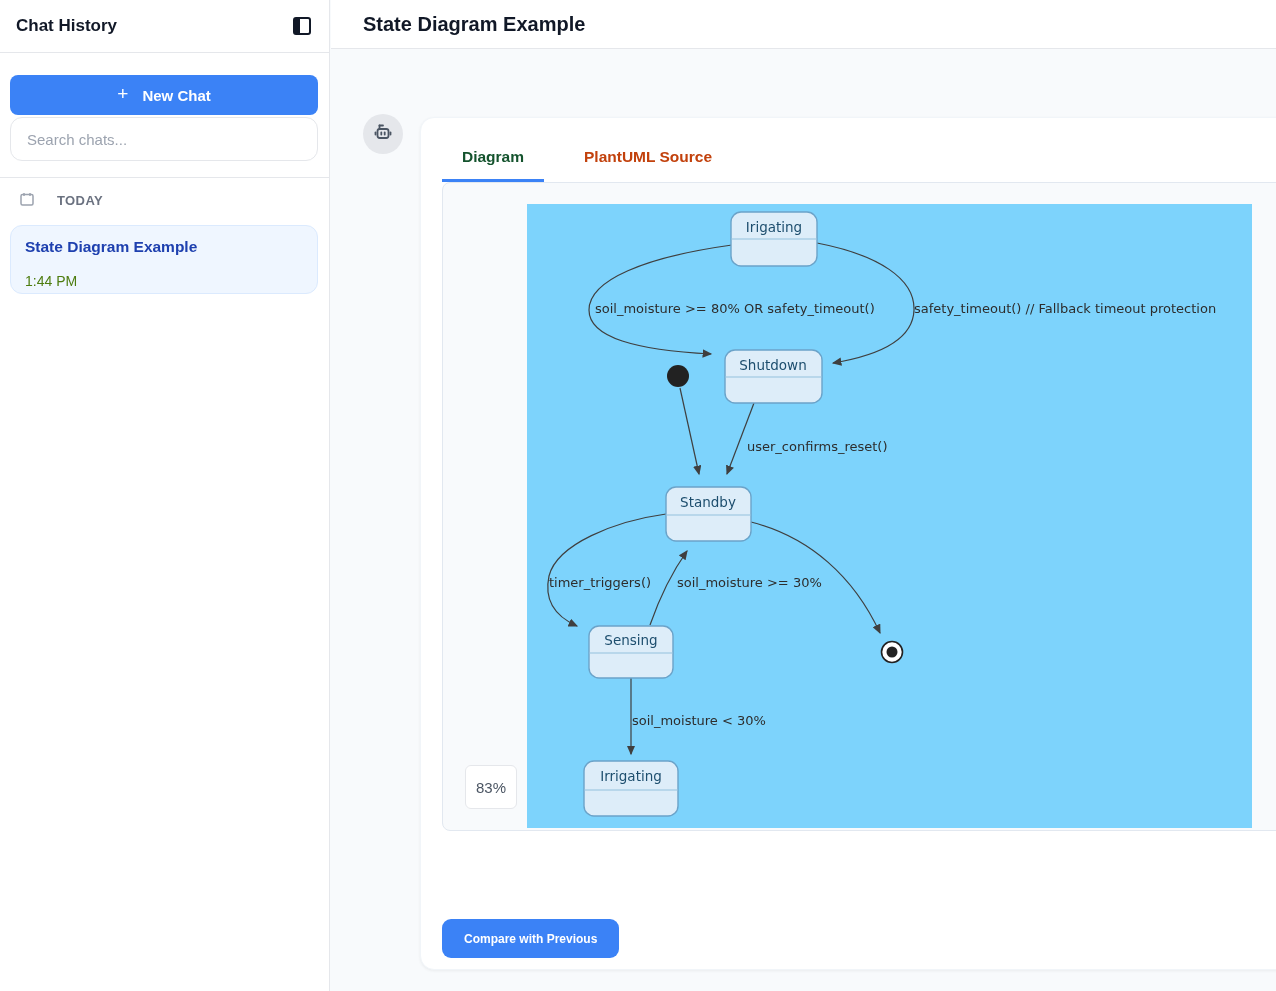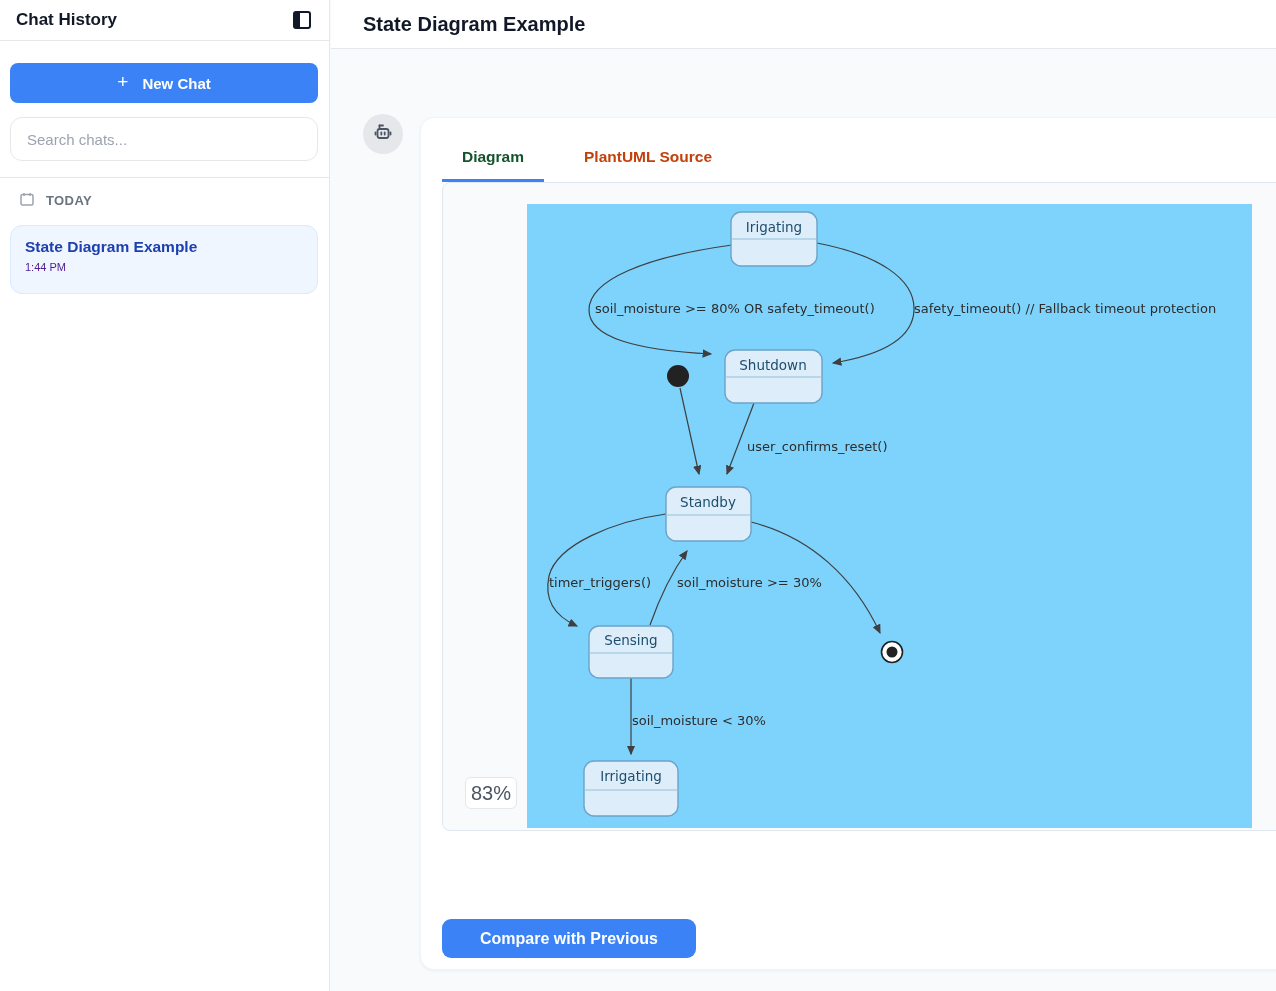--- a/index.html
+++ b/index.html
@@ -10,52 +10,52 @@
     color: #111827;
     position: relative;
   }
 
   
   .sidebar {
     position: absolute; left: 0; top: 0; width: 330px; height: 991px;
     background: #ffffff; border-right: 1px solid #e5e7eb;
   }
   .sidebar-header {
-    height: 41px; display: flex; align-items: center; justify-content: space-between;
+    height: 53px; display: flex; align-items: center; justify-content: space-between;
     padding: 0 16px; border-bottom: 1px solid #e5e7eb;
   }
   .sidebar-title { font-size: 17px; font-weight: 700; color: #111827; }
   .panel-toggle { width: 22px; height: 22px; cursor: pointer; display:flex; align-items:center; justify-content:center; }
   .new-chat-btn {
     margin: 22px 10px 0 10px; width: 308px; height: 40px;
     background: #3b82f6; color: #fff; border: none; border-radius: 8px;
     font-size: 15px; font-weight: 700; cursor: pointer;
     display: flex; align-items: center; justify-content: center; gap: 14px;
     font-family: "Liberation Sans", sans-serif;
   }
   .new-chat-plus { font-size: 19px; font-weight: 400; position: relative; top: -1px; }
-  .search-wrap { margin: 14px 10px 0 10px; }
+  .search-wrap { margin: 2px 10px 0 10px; }
   .search-input {
     width: 308px; height: 44px; border: 1px solid #e5e7eb; border-radius: 12px;
     padding: 0 16px; font-size: 15px; color: #374151; background: #fff; outline: none;
     font-family: "Liberation Sans", sans-serif;
   }
   .search-input::placeholder { color: #9ca3af; }
   .sidebar-sep { margin-top: 16px; border-top: 1px solid #e5e7eb; }
   .section-label {
-    margin: 14px 16px 0 20px; display: flex; align-items: center; gap: 12px;
+    margin: 14px 16px 0 20px; display: flex; align-items: center; gap: 23px;
     color: #6b7280; font-size: 13px; font-weight: 700; letter-spacing: 0.4px;
   }
   .chat-item {
     margin: 16px 10px 0 10px; width: 308px; height: 69px;
     background: #eff6ff; border: 1px solid #dbeafe; border-radius: 12px;
     padding: 12px 14px; cursor: pointer;
   }
   .chat-item-title { color: #1e40af; font-size: 15.5px; font-weight: 700; }
-  .chat-item-time { color: #4c1d95; font-size: 11px; margin-top: 5px; }
+  .chat-item-time { color: #4d7c0f; font-size: 14px; margin-top: 17px; }
 
   
   .main { position: absolute; left: 331px; top: 0; width: 945px; height: 991px; }
   .main-header {
     height: 49px; background: #fff; border-bottom: 1px solid #e5e7eb;
     display: flex; align-items: center; padding-left: 32px;
   }
   .main-title { font-size: 20px; font-weight: 700; color: #111827; }
   .content { position: absolute; left: 0; top: 49px; width: 945px; height: 942px; background: #f8fafc; }
 
@@ -78,30 +78,30 @@
   .tab.active { color: #14532d; border-bottom-color: #3b82f6; }
   .tab + .tab { margin-left: 20px; }
 
   .viewer {
     position: absolute; left: 21px; top: 64px; width: 852px; height: 649px;
     background: #f8fafc; border: 1px solid #e2e8f0; border-radius: 8px;
     overflow: hidden;
   }
   .diagram-canvas { position: absolute; left: 84px; top: 21px; width: 725px; height: 624px; background: #7dd3fc; }
   .zoom-badge {
-    position: absolute; left: 22px; bottom: 21px; width: 52px; height: 32px;
+    position: absolute; left: 22px; bottom: 21px; width: 52px; height: 44px;
     background: #fff; border: 1px solid #e5e7eb; border-radius: 6px;
     display: flex; align-items: center; justify-content: center;
-    color: #4b5563; font-size: 20px;
+    color: #4b5563; font-size: 15px;
   }
 
   .compare-btn {
-    position: absolute; left: 21px; top: 801px; height: 39px; padding: 0 38px;
+    position: absolute; left: 21px; top: 801px; height: 39px; padding: 0 22px;
     background: #3b82f6; color: #fff; border: none; border-radius: 9px;
-    font-size: 16px; font-weight: 700; cursor: pointer;
+    font-size: 12px; font-weight: 700; cursor: pointer;
     font-family: "Liberation Sans", sans-serif;
   }
 
   
   .st-name { font-family: "DejaVu Sans", sans-serif; font-size: 13.5px; fill: #1d4e6e; }
   .edge-lbl { font-family: "DejaVu Sans", sans-serif; font-size: 13px; fill: #2d2d2d; }
 </style>
 </head>
 <body>
 

